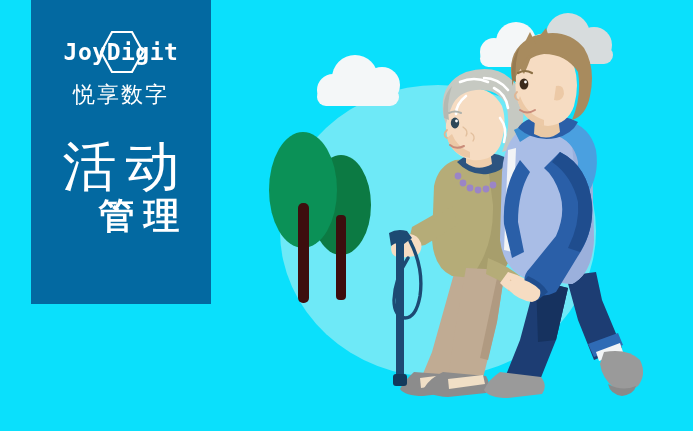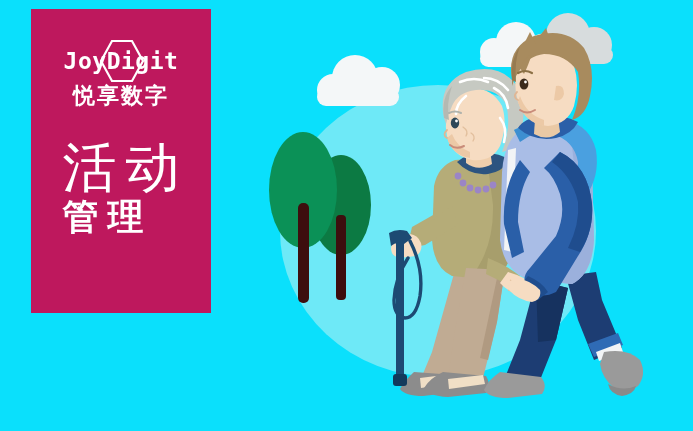--- a/index.html
+++ b/index.html
@@ -6,43 +6,43 @@
   body{
     width:693px;height:431px;overflow:hidden;
     font-family:"Liberation Sans","DejaVu Sans",sans-serif;
     background:#0ae0fc;
   }
   #stage{position:relative;width:693px;height:431px;overflow:hidden;background:#0ae0fc;}
   #art{position:absolute;left:0;top:0;width:693px;height:431px;}
 
   
   .panel{
-    position:absolute;left:31px;top:9px;width:180px;height:304px;
-    background:#be185d;
+    position:absolute;left:31px;top:0;width:180px;height:304px;
+    background:#0369a1;
     display:flex;flex-direction:column;align-items:center;
     box-sizing:border-box;
   }
   .logo-wrap{
     position:relative;margin-top:32px;width:140px;height:40px;
     display:flex;align-items:center;justify-content:center;
   }
   .hexmark{position:absolute;left:48px;top:-2px;width:46px;height:44px;}
   .logo-text{
     position:relative;z-index:2;
     font-family:"DejaVu Sans Mono","Liberation Mono",monospace;
     font-weight:bold;font-size:23px;color:#ffffff;letter-spacing:0.5px;
     line-height:1;white-space:nowrap;
   }
   .brand-cn{
-    margin-top:4px;
+    margin-top:12px;
     font-family:"Liberation Sans","DejaVu Sans",sans-serif;
-    font-weight:bold;font-size:22px;color:#ffffff;letter-spacing:2px;
+    font-weight:normal;font-size:22px;color:#ffffff;letter-spacing:2px;
     line-height:1;
   }
-  .title-block{margin-top:30px;text-align:left;}
+  .title-block{margin-top:30px;text-align:right;}
   .title-line{line-height:1.12;color:#ffffff;white-space:nowrap;}
   .title-line.light{font-size:54px;font-weight:300;letter-spacing:9px;text-indent:9px;}
   .title-line.bold{font-size:36px;font-weight:bold;letter-spacing:9px;text-indent:9px;}
 </style>
 </head>
 <body>
 
 <div id="stage">
 
   <svg id="art" viewBox="0 0 693 431">

